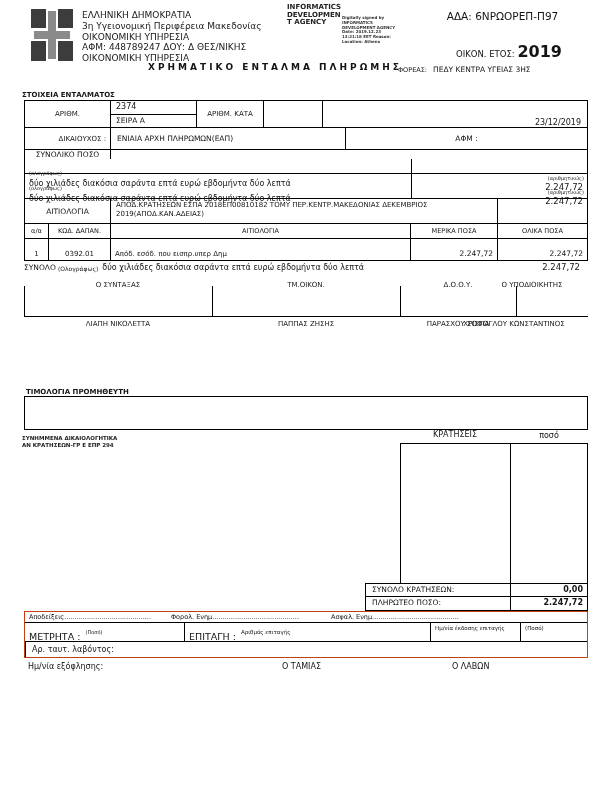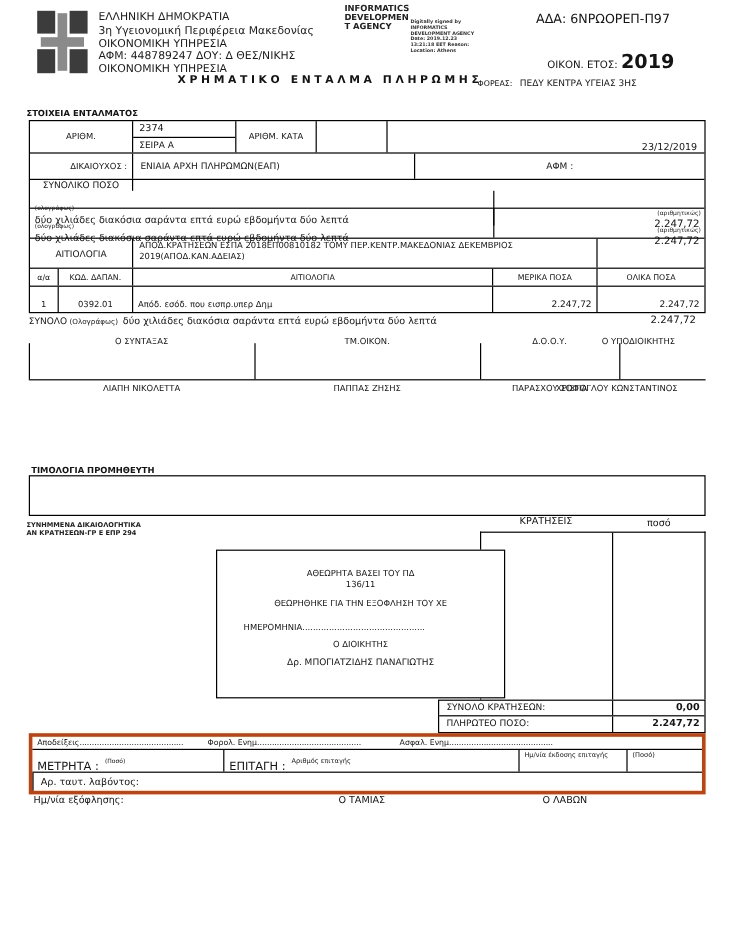--- a/index.html
+++ b/index.html
@@ -88,21 +88,21 @@
   .stamp-box .l5 { margin-top:6px; font-size:7.5px; }
 
   
   .ded-totals { left:365px; top:583px; width:223px; border:1px solid #000; }
   .ded-trow { display:flex; height:13px; }
   .ded-trow.first { border-bottom:1px solid #000; }
   .ded-trow .l { flex:1; font-size:7.5px; padding:1px 0 0 6px; }
   .ded-trow .v { width:77px; border-left:1px solid #000; font-size:8px; font-weight:bold; text-align:right; padding:1px 4px 0 0; }
 
   
-  .pay { left:24px; top:611px; width:564px; border:3px solid #c2410c; }
+  .pay { left:24px; top:611px; width:564px; border:1px solid #c2410c; }
   .pay-rowA { position:relative; height:11px; border-bottom:1px solid #000; font-size:6.5px; }
   .pay-rowA span { position:absolute; top:1px; }
   .pay-rowB { display:flex; height:19px; border-bottom:1px solid #000; }
   .pay-rowB .c { border-right:1px solid #000; padding:2px 0 0 4px; }
   .pay-rowB .c.end { border-right:none; }
   .big-lbl { font-size:9.5px; }
   .sup-lbl { font-size:5px; vertical-align:super; }
   .small-top { font-size:5.5px; }
   .pay-rowC { display:flex; height:15px; }
   .pay-rowC .c1 { flex:1; font-size:8px; padding:3px 0 0 4px; }
@@ -261,28 +261,20 @@
     <div>ΣΥΝΗΜΜΕΝΑ ΔΙΚΑΙΟΛΟΓΗΤΙΚΑ</div>
     <div>ΑΝ ΚΡΑΤΗΣΕΩΝ-ΓΡ Ε ΕΠΡ 294</div>
   </div>
 
   <div class="abs krat-hdr">ΚΡΑΤΗΣΕΙΣ</div>
   <div class="abs poso-hdr">ποσό</div>
   <div class="abs ded-cols">
     <div class="mid"></div>
   </div>
 
-  <div class="abs stamp-box">
-    <div class="l1">ΑΘΕΩΡΗΤΑ ΒΑΣΕΙ ΤΟΥ ΠΔ</div>
-    <div class="l2">136/11</div>
-    <div class="l3">ΘΕΩΡΗΘΗΚΕ ΓΙΑ ΤΗΝ ΕΞΟΦΛΗΣΗ ΤΟΥ ΧΕ</div>
-    <div class="ld">ΗΜΕΡΟΜΗΝΙΑ..............................................</div>
-    <div class="l4">Ο ΔΙΟΙΚΗΤΗΣ</div>
-    <div class="l5">Δρ. ΜΠΟΓΙΑΤΖΙΔΗΣ ΠΑΝΑΓΙΩΤΗΣ</div>
-  </div>
 
   <div class="abs ded-totals">
     <div class="ded-trow first">
       <div class="l">ΣΥΝΟΛΟ ΚΡΑΤΗΣΕΩΝ:</div>
       <div class="v">0,00</div>
     </div>
     <div class="ded-trow">
       <div class="l">ΠΛΗΡΩΤΕΟ ΠΟΣΟ:</div>
       <div class="v">2.247,72</div>
     </div>

